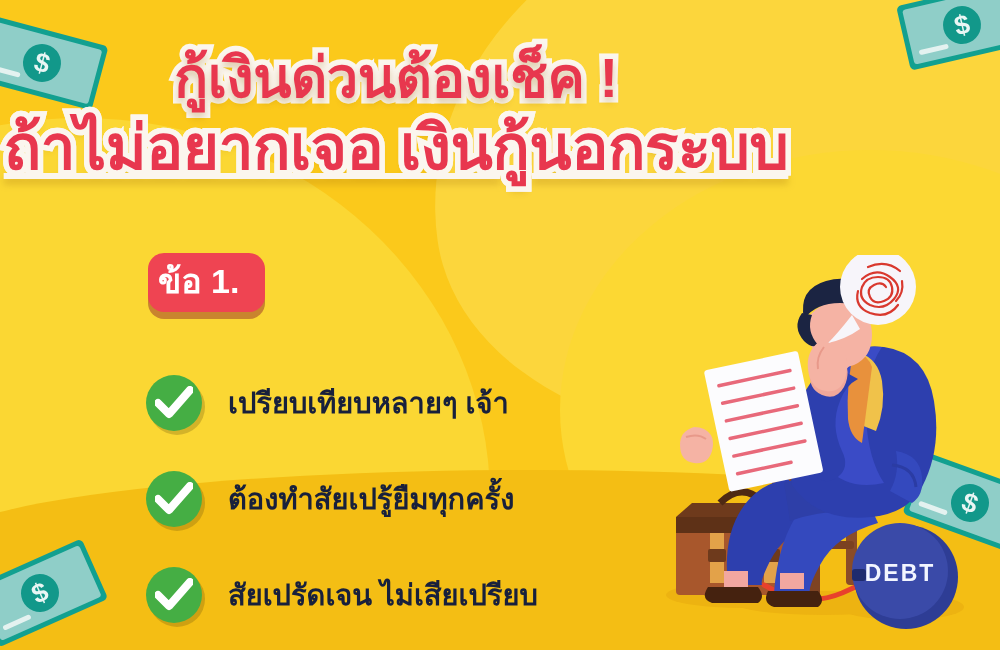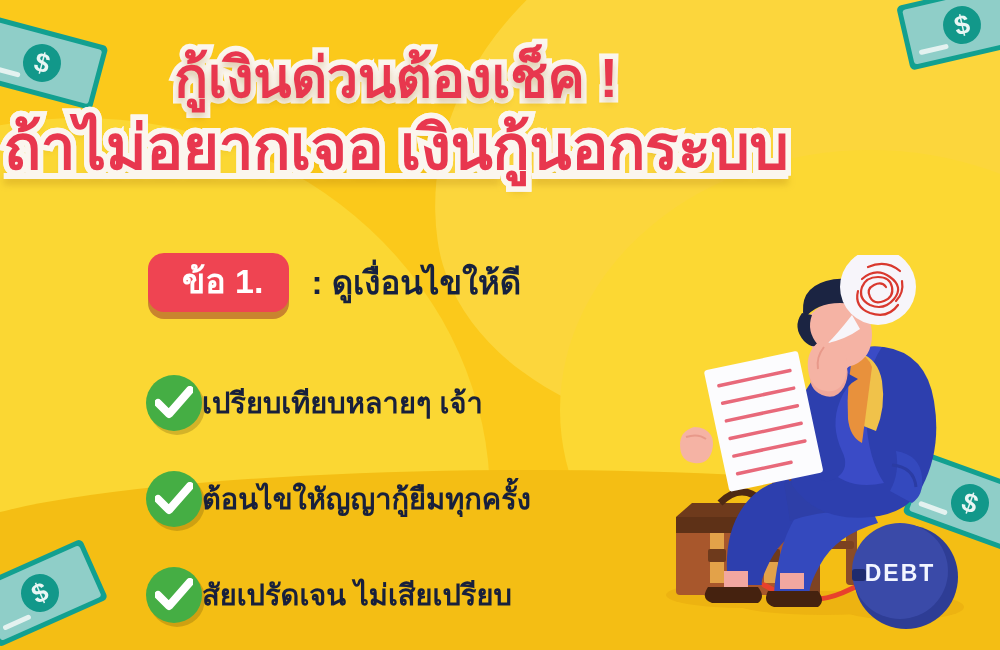--- a/index.html
+++ b/index.html
@@ -80,35 +80,35 @@
   }
   .hl-1{font-size:56px;}
   .hl-2{font-size:62px;margin-top:8px;text-decoration:underline;}
 
   
   .badge-row{
     position:absolute;left:148px;top:253px;display:flex;align-items:center;gap:22px;
   }
   .badge{
     position:relative;background:#EF4452;border-radius:16px;
-    padding:7px 26px 9px 34px;
+    padding:7px 26px 9px 10px;
     box-shadow:0 7px 0 rgba(140,30,40,.45);
   }
   .badge-text{
     color:#FFFFFF;font-weight:bold;font-size:34px;line-height:1.25;
     font-family:"Liberation Sans","DejaVu Sans",sans-serif;white-space:nowrap;
   }
   .badge-sub{
     color:#16213F;font-weight:bold;font-size:33px;white-space:nowrap;
     font-family:"Liberation Sans","DejaVu Sans",sans-serif;
   }
 
   
   .bullets{position:absolute;left:146px;top:355px;width:520px;}
-  .bullet{display:flex;align-items:center;height:96px;}
+  .bullet{display:flex;align-items:center;gap:26px;height:96px;}
   .check{
     position:relative;width:56px;height:56px;flex:0 0 56px;border-radius:50%;
     background:#45AE44;box-shadow:3px 4px 0 rgba(90,70,10,.25);
   }
   .check svg{position:absolute;left:9px;top:11px;}
   .bullet-text{
     color:#18203C;font-weight:bold;font-size:29px;white-space:nowrap;
     font-family:"Liberation Sans","DejaVu Sans",sans-serif;
   }
 
@@ -155,39 +155,38 @@
 
   <div class="headline">
     <span class="hl-line hl-1">กู้เงินด่วนต้องเช็ค !</span>
     <span class="hl-line hl-2">ถ้าไม่อยากเจอ เงินกู้นอกระบบ</span>
   </div>
 
   <div class="badge-row">
     <div class="badge">
       <div class="badge-text">ข้อ 1.</div>
     </div>
-    <div class="badge-sub">: ดูเงื่อนไขให้ดี</div>
   </div>
 
   <div class="bullets">
     <div class="bullet">
       <span class="check">
         <svg width="38" height="34" viewBox="0 0 38 34">
             <path d="M3 17 L14 28 L35 4" fill="none" stroke="#FFFFFF" stroke-width="8" stroke-linecap="round" stroke-linejoin="round"></path>
           </svg>
       </span>
       <span class="bullet-text">เปรียบเทียบหลายๆ เจ้า</span>
     </div>
     <div class="bullet">
       <span class="check">
         <svg width="38" height="34" viewBox="0 0 38 34">
             <path d="M3 17 L14 28 L35 4" fill="none" stroke="#FFFFFF" stroke-width="8" stroke-linecap="round" stroke-linejoin="round"></path>
           </svg>
       </span>
-      <span class="bullet-text">ต้อนไขใหัญญากู้ยืมทุกครั้ง</span>
+      <span class="bullet-text">ต้องทำสัยเปรู้ยืมทุกครั้ง</span>
     </div>
     <div class="bullet">
       <span class="check">
         <svg width="38" height="34" viewBox="0 0 38 34">
             <path d="M3 17 L14 28 L35 4" fill="none" stroke="#FFFFFF" stroke-width="8" stroke-linecap="round" stroke-linejoin="round"></path>
           </svg>
       </span>
       <span class="bullet-text">สัยเปรัดเจน ไม่เสียเปรียบ</span>
     </div>
   </div>

